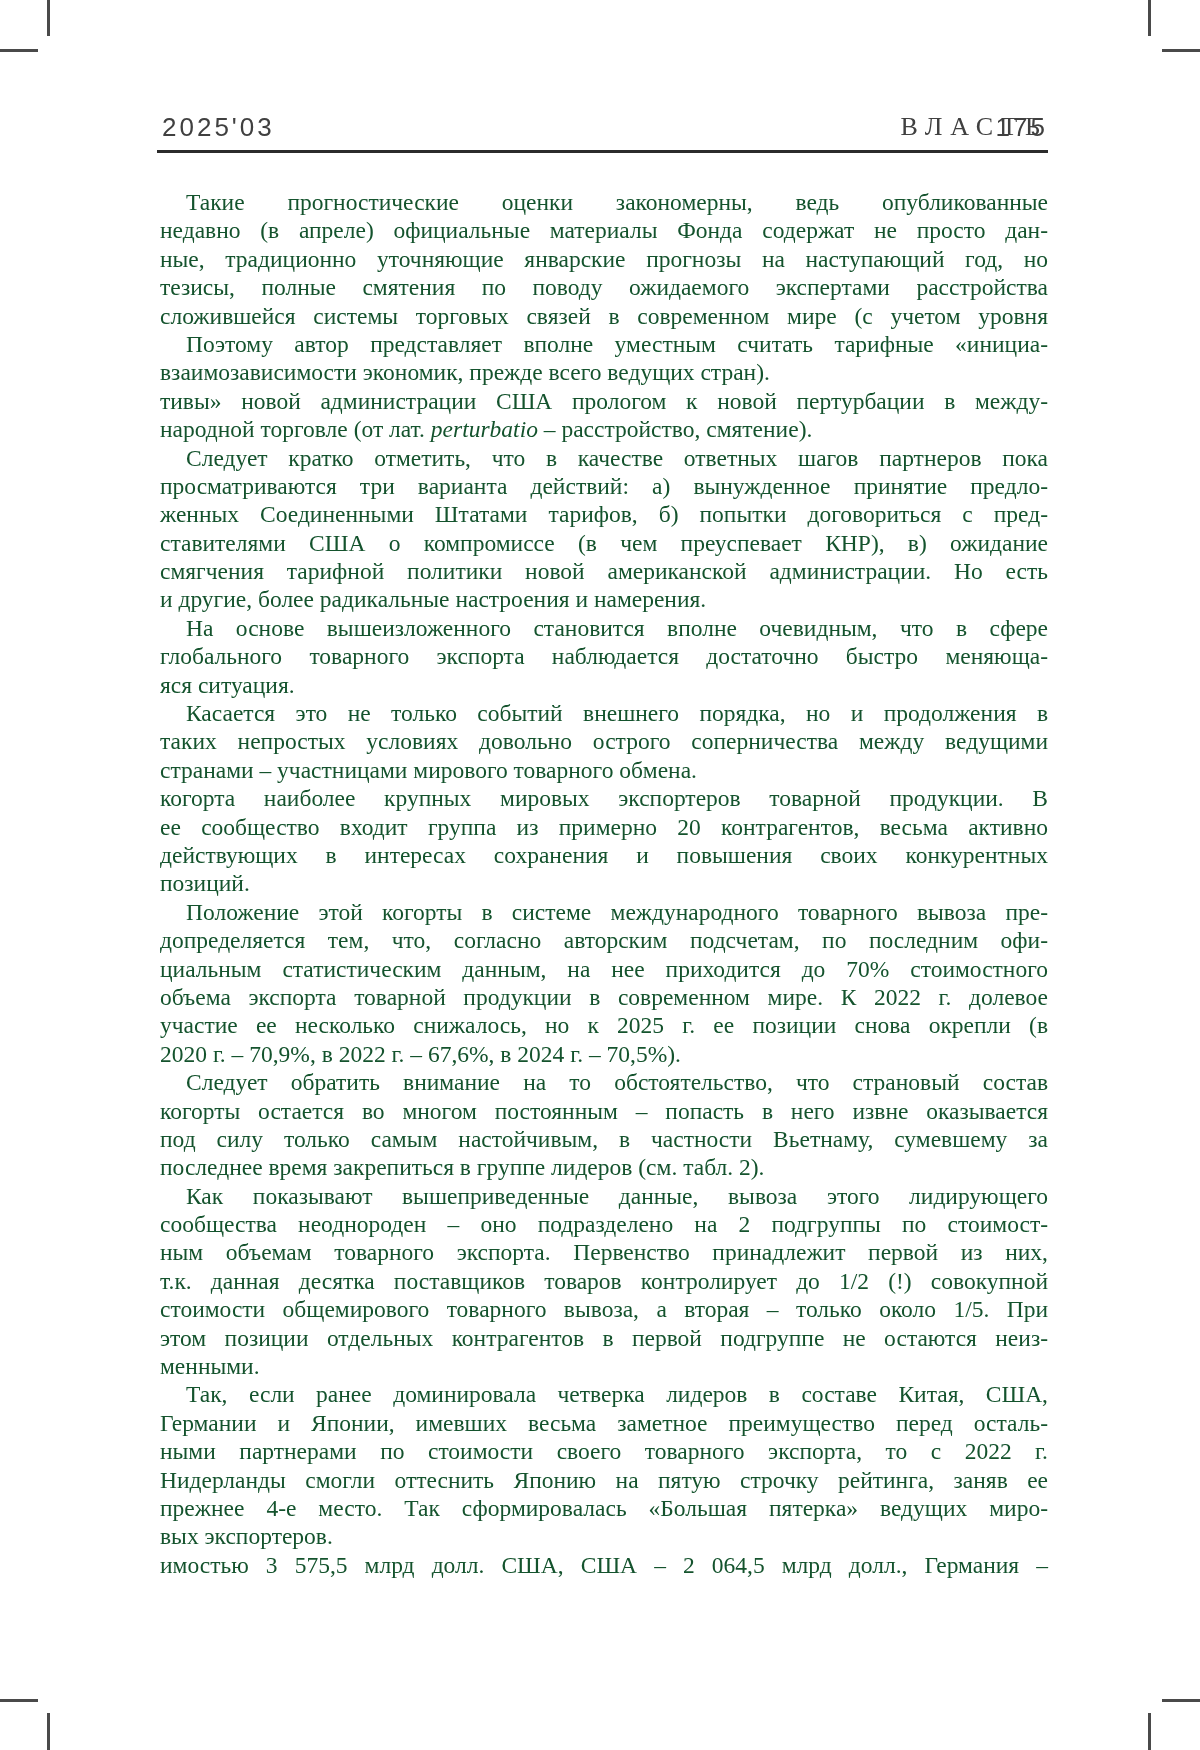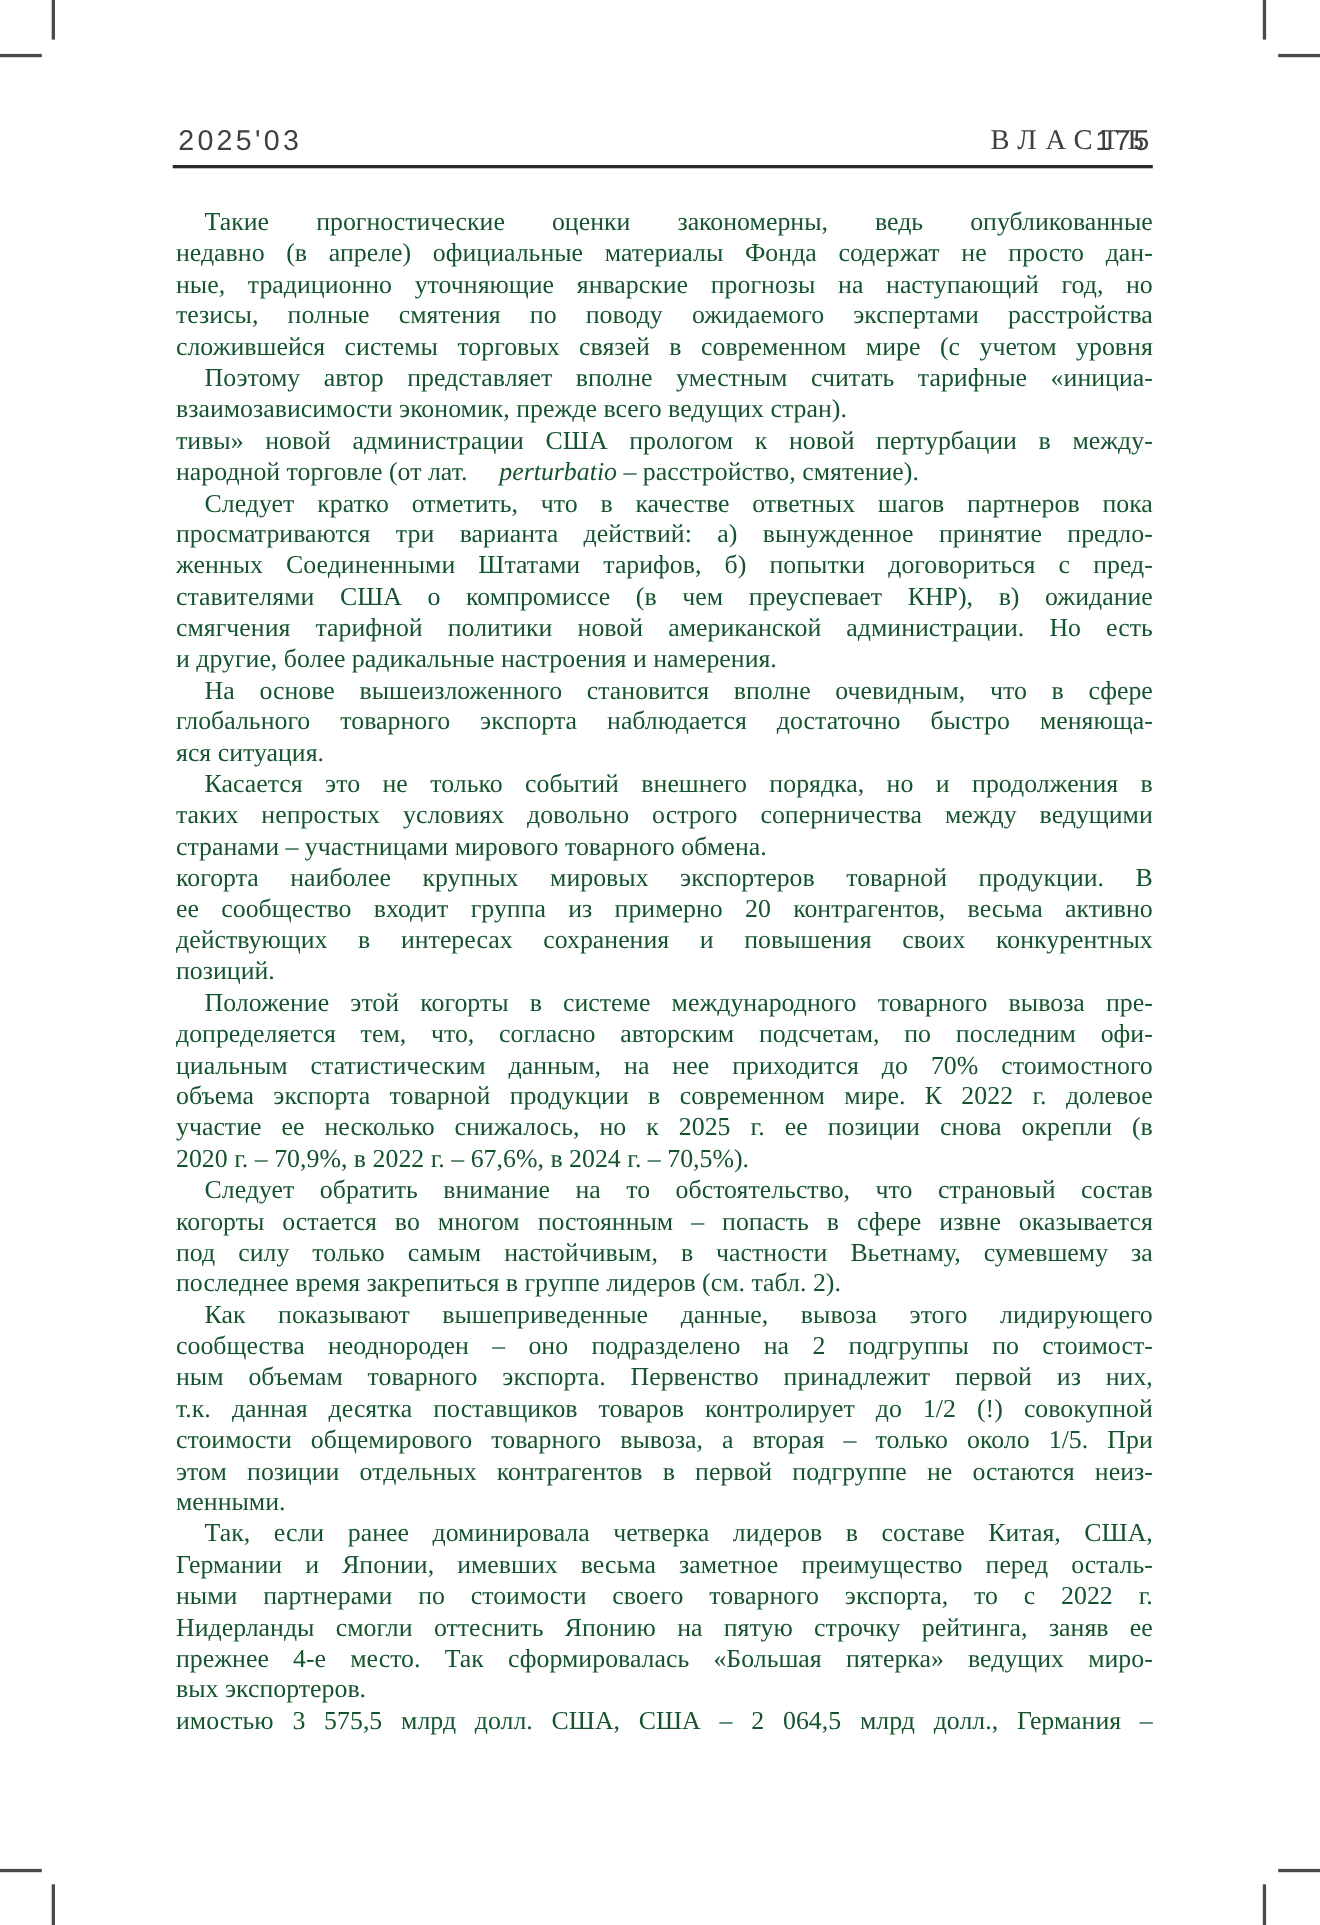--- a/index.html
+++ b/index.html
@@ -23,21 +23,21 @@
     position:absolute;left:160px;top:188px;width:888px;
     color:#14532d;font-size:23.5px;line-height:28.4px;
   }
   .line{
     text-align:justify;
     text-align-last:justify;
     height:28.4px;
   }
   .line.indent{text-indent:26px;}
   .line.para-end{text-align-last:left;}
-  .line i{font-style:italic;margin-left:23px;}
+  .line i{font-style:italic;}
 </style>
 </head>
 <body>
 
 <div class="crop" style="left:47px;top:0;width:3px;height:36px;"></div>
 <div class="crop" style="left:0;top:49px;width:38px;height:3px;"></div>
 <div class="crop" style="left:1148px;top:0;width:3px;height:36px;"></div>
 <div class="crop" style="left:1162px;top:49px;width:38px;height:3px;"></div>
 <div class="crop" style="left:0;top:1699px;width:38px;height:3px;"></div>
 <div class="crop" style="left:47px;top:1713px;width:3px;height:37px;"></div>
@@ -77,21 +77,21 @@
     <div class="line">ее сообщество входит группа из примерно 20 контрагентов, весьма активно</div>
     <div class="line">действующих в интересах сохранения и повышения своих конкурентных</div>
     <div class="line para-end">позиций.</div>
     <div class="line indent">Положение этой когорты в системе международного товарного вывоза пре-</div>
     <div class="line">допределяется тем, что, согласно авторским подсчетам, по последним офи-</div>
     <div class="line">циальным статистическим данным, на нее приходится до 70% стоимостного</div>
     <div class="line">объема экспорта товарной продукции в современном мире. К 2022 г. долевое</div>
     <div class="line">участие ее несколько снижалось, но к 2025 г. ее позиции снова окрепли (в</div>
     <div class="line para-end">2020 г. – 70,9%, в 2022 г. – 67,6%, в 2024 г. – 70,5%).</div>
     <div class="line indent">Следует обратить внимание на то обстоятельство, что страновый состав</div>
-    <div class="line">когорты остается во многом постоянным – попасть в сфере извне оказывается</div>
+    <div class="line">когорты остается во многом постоянным – попасть в него извне оказывается</div>
     <div class="line">под силу только самым настойчивым, в частности Вьетнаму, сумевшему за</div>
     <div class="line para-end">последнее время закрепиться в группе лидеров (см. табл. 2).</div>
     <div class="line indent">Как показывают вышеприведенные данные, вывоза этого лидирующего</div>
     <div class="line">сообщества неоднороден – оно подразделено на 2 подгруппы по стоимост-</div>
     <div class="line">ным объемам товарного экспорта. Первенство принадлежит первой из них,</div>
     <div class="line">т.к. данная десятка поставщиков товаров контролирует до 1/2 (!) совокупной</div>
     <div class="line">стоимости общемирового товарного вывоза, а вторая – только около 1/5. При</div>
     <div class="line">этом позиции отдельных контрагентов в первой подгруппе не остаются неиз-</div>
     <div class="line para-end">менными.</div>
     <div class="line indent">Так, если ранее доминировала четверка лидеров в составе Китая, США,</div>

